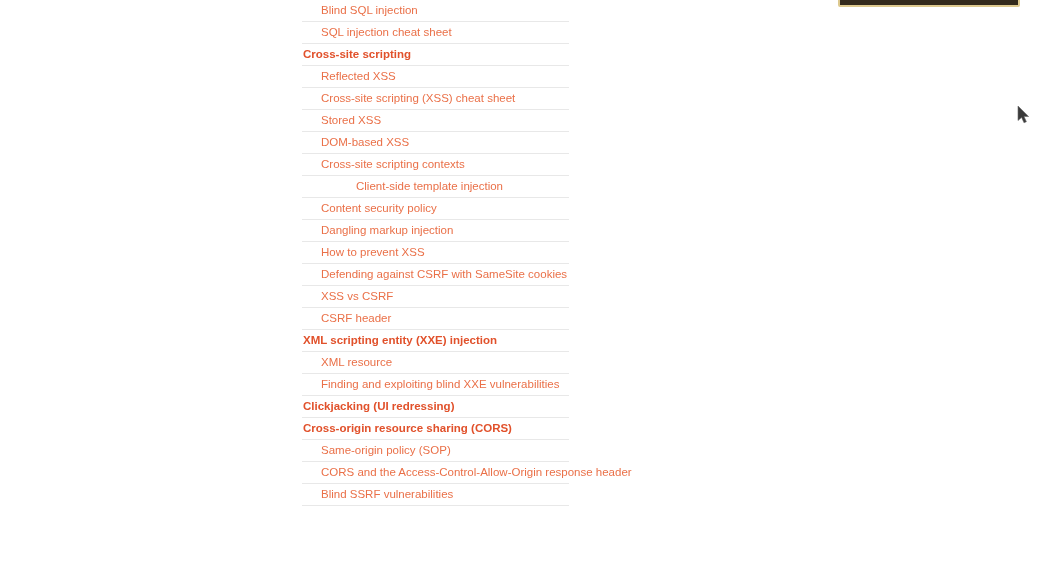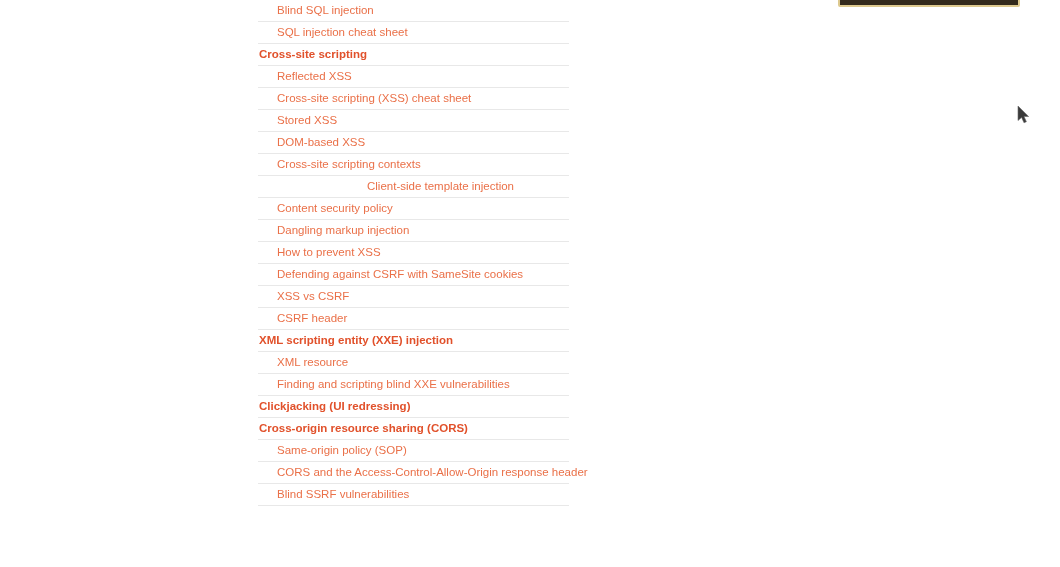--- a/index.html
+++ b/index.html
@@ -28,28 +28,29 @@
     display: block;
     box-sizing: border-box;
     height: 22px;
     line-height: 21px;
     border-bottom: 1px solid var(--divider-color, #e8e8e8);
     font-size: 11.5px;
     white-space: nowrap;
     text-decoration: none;
     color: var(--link-color, #ea7048);
     cursor: pointer;
+    margin-left: 44px;
   }
   .toc-row.lvl1 {
     padding-left: 1px;
     font-weight: bold;
     color: var(--heading-color, #e1512b);
   }
   .toc-row.lvl2 { padding-left: 19px; }
-  .toc-row.lvl3 { padding-left: 54px; text-align: center; }
+  .toc-row.lvl3 { padding-left: 54px; }
 
   
   .cutoff-button {
     position: absolute;
     left: 838px;
     top: -32px;
     width: 182px;
     height: 39px;
     box-sizing: border-box;
     background: var(--banner-fill, #332a1c);
@@ -85,21 +86,21 @@
       <a class="toc-row lvl2">Cross-site scripting contexts</a>
       <a class="toc-row lvl3">Client-side template injection</a>
       <a class="toc-row lvl2">Content security policy</a>
       <a class="toc-row lvl2">Dangling markup injection</a>
       <a class="toc-row lvl2">How to prevent XSS</a>
       <a class="toc-row lvl2">Defending against CSRF with SameSite cookies</a>
       <a class="toc-row lvl2">XSS vs CSRF</a>
       <a class="toc-row lvl2">CSRF header</a>
       <a class="toc-row lvl1">XML scripting entity (XXE) injection</a>
       <a class="toc-row lvl2">XML resource</a>
-      <a class="toc-row lvl2">Finding and scripting blind XXE vulnerabilities</a>
+      <a class="toc-row lvl2">Finding and exploiting blind XXE vulnerabilities</a>
       <a class="toc-row lvl1">Clickjacking (UI redressing)</a>
       <a class="toc-row lvl1">Cross-origin resource sharing (CORS)</a>
       <a class="toc-row lvl2">Same-origin policy (SOP)</a>
       <a class="toc-row lvl2">CORS and the Access-Control-Allow-Origin response header</a>
       <a class="toc-row lvl2">Blind SSRF vulnerabilities</a>
     </nav>
 
   <div class="mouse-cursor">
     <svg width="13" height="19" viewBox="0 0 13 19">
       <polygon points="1,0 1,14.5 4.6,11.4 7.0,16.8 9.4,15.7 7.0,10.5 11.6,10.5" fill="#3b3b3b" stroke="#6a6a6a" stroke-width="0.6"></polygon>

